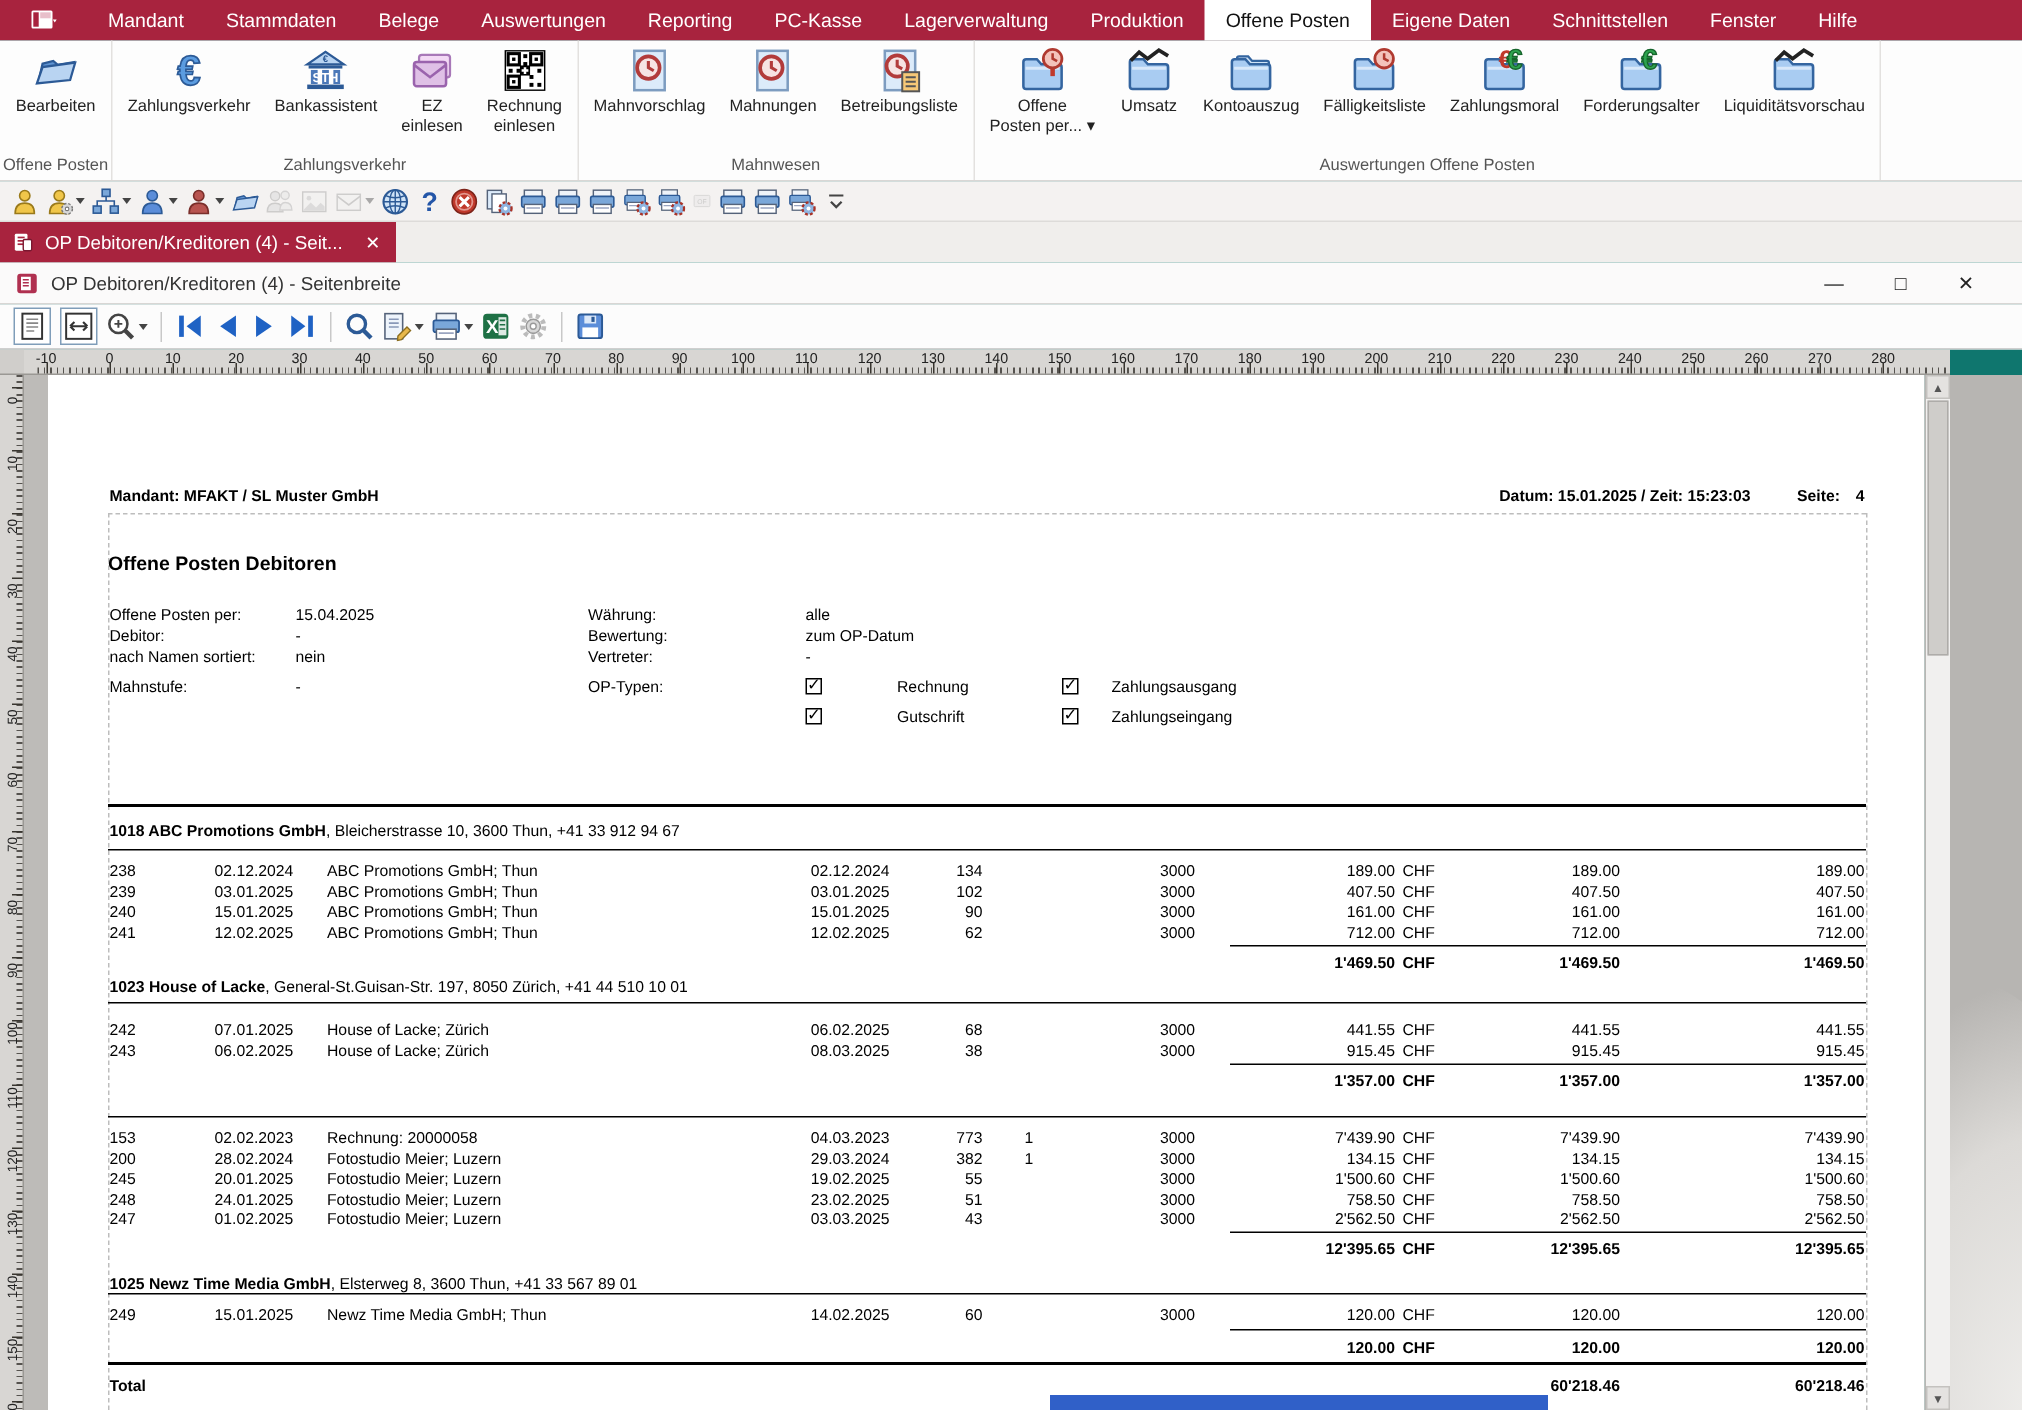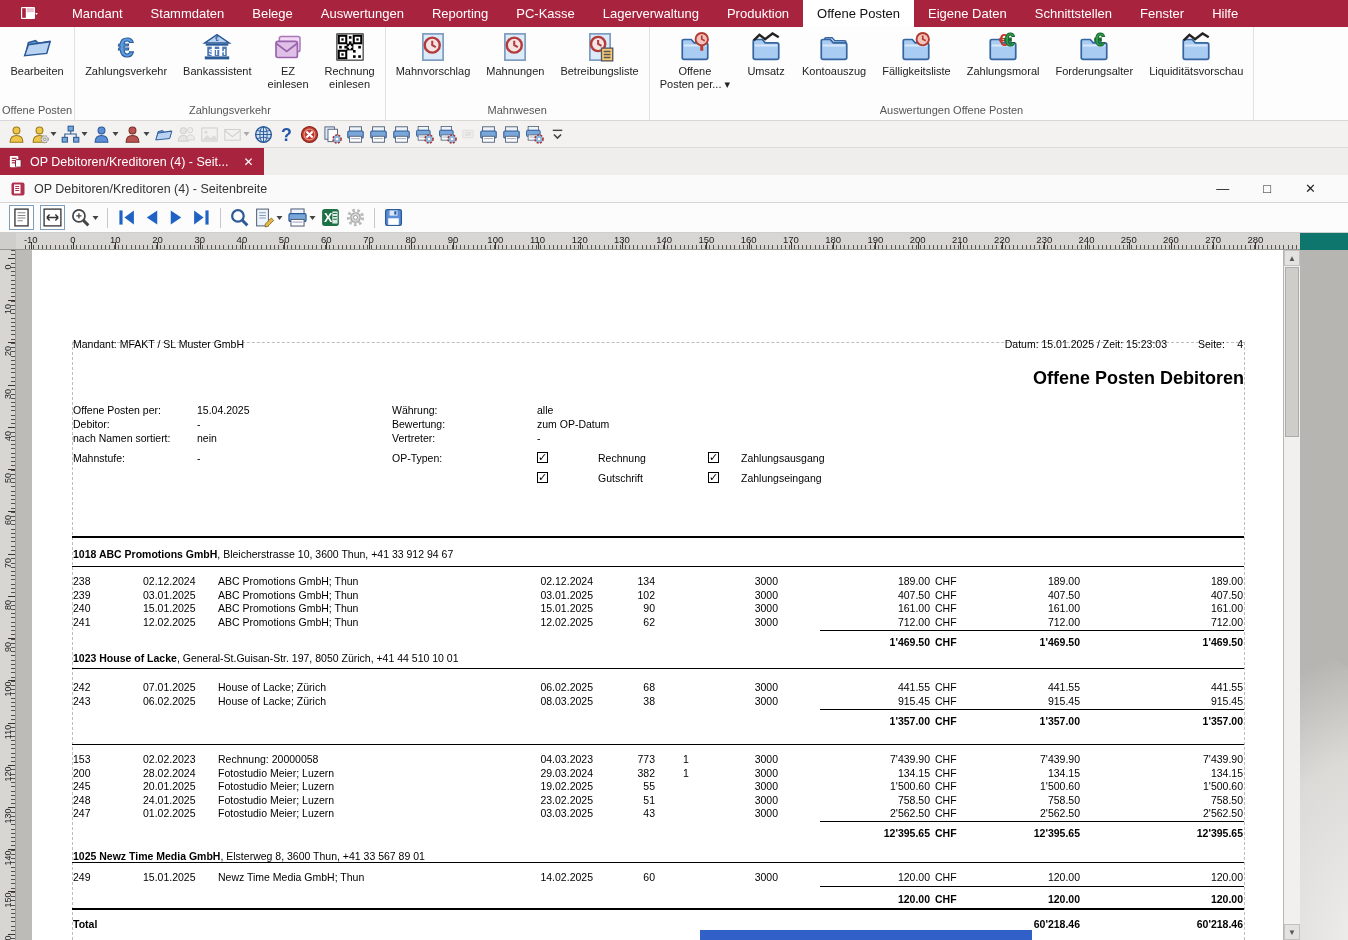--- a/index.html
+++ b/index.html
@@ -92,27 +92,27 @@
 .rl{position:absolute;left:0;width:100%;height:14px;white-space:nowrap}
 .rl span{position:absolute;white-space:nowrap}
 .b{font-weight:bold}
 .c-nr{left:41px;width:45px}
 .c-dat{left:111px;width:78px}
 .c-txt{left:186px;width:250px}
 .c-sk{left:340px;width:125px;text-align:right}
 .c-fa{left:473px;width:88px;text-align:right}
 .c-zi{left:575px;width:48px;text-align:right}
 .c-ma{left:651px;width:62px}
-.c-gk{left:696px;width:50px;text-align:right}
+.c-gk{left:728px;width:50px;text-align:center}
 .h-gk{left:726px;width:50px}
 .c-ob{left:773px;width:125px;text-align:right}
 .c-wz{left:903px;width:34px}
 .c-to{left:958px;width:90px;text-align:right}
 .c-of{left:1113px;width:98px;text-align:right}
-.r-title{position:absolute;top:118px;left:40px;width:1172px;text-align:right;font-size:18px;font-weight:bold}
+.r-title{position:absolute;top:118px;left:40px;width:1172px;text-align:left;font-size:13px;font-weight:bold}
 .p-l1{left:41px}.p-v1{left:165px}.p-l2{left:360px}.p-v2{left:505px}
 .cb{display:inline-block;width:11px;height:11px;border:1.5px solid #000;line-height:9px;
   font-size:11px;font-weight:bold;text-align:center;vertical-align:-2px}
 .r-dt{left:920px;width:215px;text-align:right}
 .r-seitel{left:1166px}
 .r-seiten{left:1189px;width:22px;text-align:right}
 #bluebar{position:absolute;left:668px;top:680px;width:332px;height:12px;background:#3060C8}
 </style>
 </head>
 <body>
@@ -737,21 +737,21 @@
       <div class="tick" style="top: 683.68px;"></div>
       <div class="lab" style="top: 687.68px;">160</div>
     </div>
   <div id="gapL"></div>
 
   <div id="page">
     <div class="dash-top"></div>
     <div class="dash-l"></div>
     <div class="dash-r"></div>
     <div id="bluebar"></div>
-  <div class="rl" style="top: 88px;">
+  <div class="rl" style="top: 75px; font-weight: bold;">
         <span class="" style="left: 41px;">Mandant: MFAKT / SL Muster GmbH</span>
         <span class="r-dt">Datum: 15.01.2025 / Zeit: 15:23:03</span>
         <span class="r-seitel">Seite:</span>
         <span class="r-seiten">4</span>
       </div>
       <div class="r-title">Offene Posten Debitoren</div>
       <div class="rl" style="top: 154px;">
         <span class="p-l1">Offene Posten per:</span>
         <span class="p-v1">15.04.2025</span>
         <span class="p-l2">Währung:</span>

